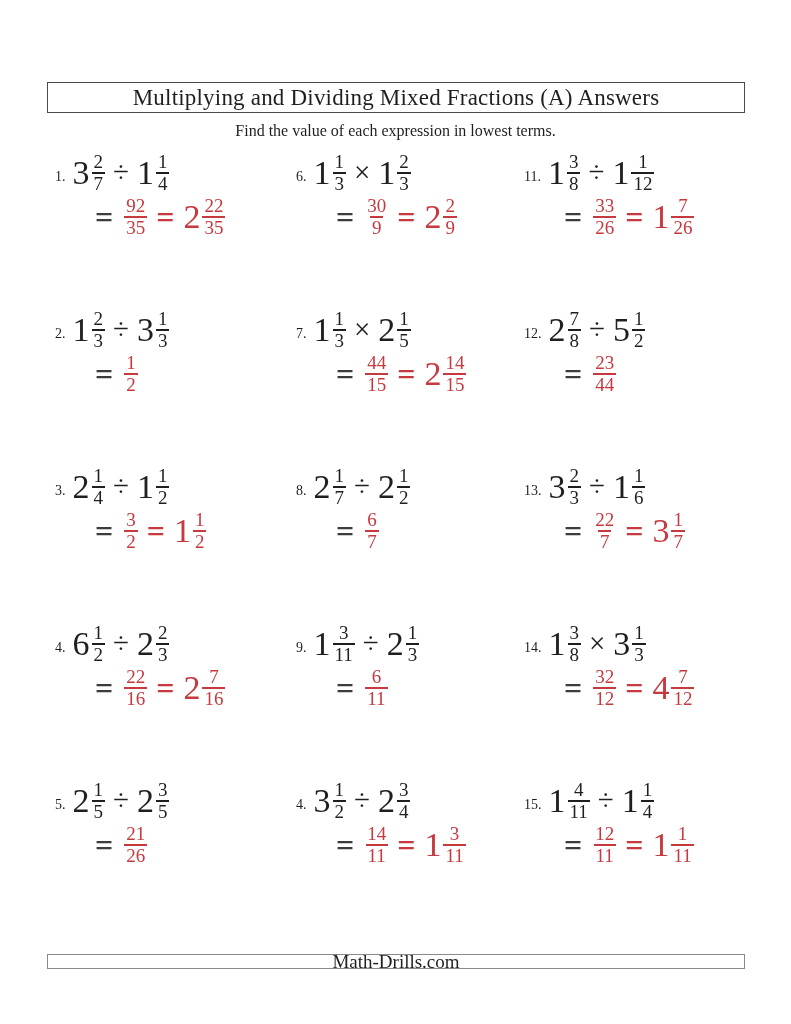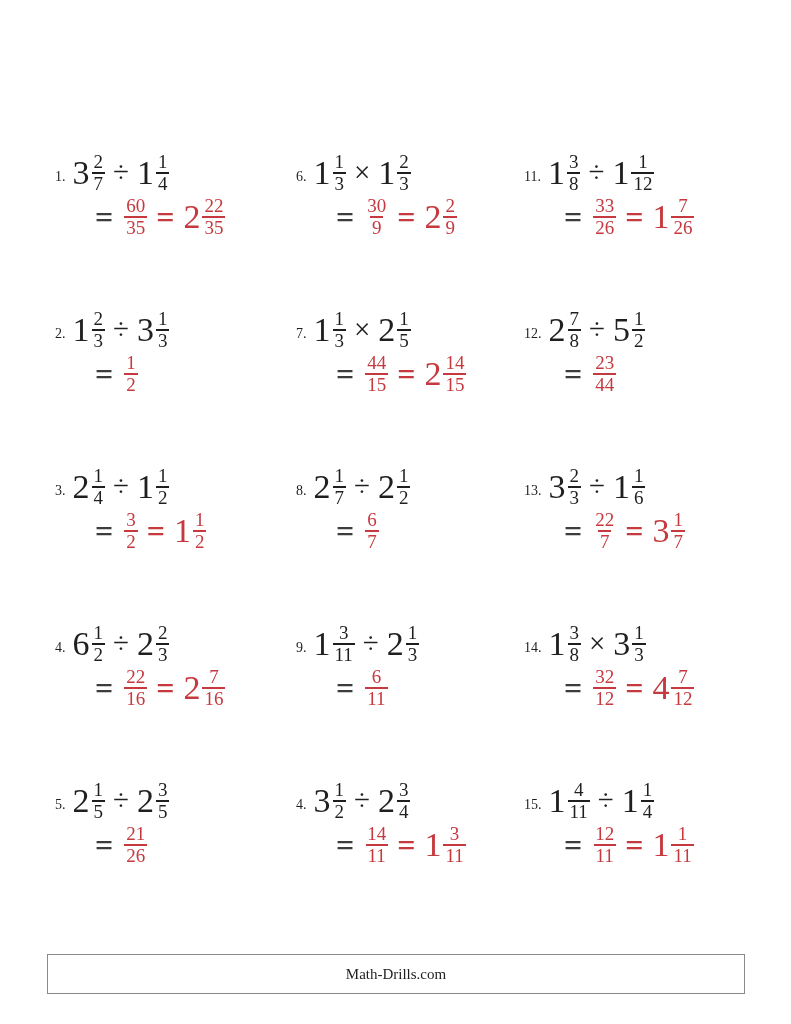--- a/index.html
+++ b/index.html
@@ -37,29 +37,33 @@
   }
   .fnum { padding:0 2px; }
   .fden { border-top:2px solid currentColor; padding:0 2px; }
   .mixed { display:inline-flex; align-items:center; }
   .ans-line {
     display:flex; align-items:center; margin-top:3px; padding-left:40px;
     color:var(--red,#c5393f);
   }
   .red { color:var(--red,#c5393f); }
   .footer-box {
-    position:absolute; left:47px; top:954px; width:698px; height:40px;
+    position:absolute; left:47px; top:954px; width:698px; height:15px;
     border:1px solid #8a8a8a; display:flex; align-items:center; justify-content:center;
-    font-size:15px;
+    font-size:19px;
   }
 </style>
 </head>
 <body>
 
 <div class="page">
+  <div class="title-box">
+    <span>Multiplying and Dividing Mixed Fractions (A) Answers</span>
+  </div>
+  <div class="instructions">Find the value of each expression in lowest terms.</div>
   <div class="grid" id="problems-grid">
       <div class="problem">
         <div class="expr-line">
           <span class="prob-num">1.</span>
           <span class="mixed">
             <span class="whole">3</span>
             <span class="frac">
               <span class="fnum">2</span>
               <span class="fden">7</span>
             </span>
@@ -69,21 +73,21 @@
             <span class="whole">1</span>
             <span class="frac">
               <span class="fnum">1</span>
               <span class="fden">4</span>
             </span>
           </span>
         </div>
         <div class="ans-line">
           <span class="eq ink-eq">=</span>
           <span class="frac red">
-            <span class="fnum">60</span>
+            <span class="fnum">92</span>
             <span class="fden">35</span>
           </span>
           <span class="eq red">=</span>
           <span class="mixed red">
             <span class="whole">2</span>
             <span class="frac">
               <span class="fnum">22</span>
               <span class="fden">35</span>
             </span>
           </span>

